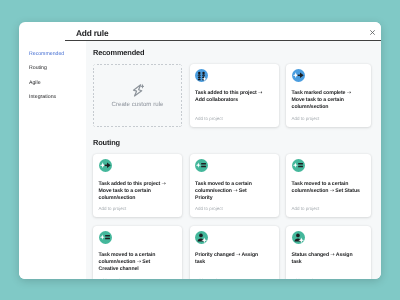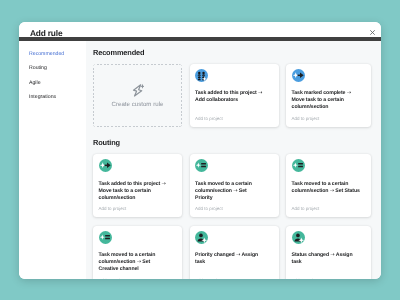--- a/index.html
+++ b/index.html
@@ -10,21 +10,21 @@
     font-family:"Liberation Sans", sans-serif;
     -webkit-font-smoothing:antialiased;
     text-rendering:geometricPrecision;
   }
   .modal {
     position:absolute; left:19px; top:22px; width:362px; height:257px;
     background:#fff; border-radius:6px; overflow:hidden;
     box-shadow:0 2px 9px rgba(0,0,0,.17);
     display:flex; flex-direction:column;
   }
-  .hdr { height:19px; flex:0 0 19px; border-bottom:4px solid #404040; position:relative; background:#fff;}
+  .hdr { height:19px; flex:0 0 19px; border-bottom:1px solid #404040; position:relative; background:#fff;margin-left:46px;}
   .hdr-title { position:absolute; left:11px; top:6.3px; font-size:8.4px; font-weight:bold; color:#1e1f21; letter-spacing:-0.2px;}
   .close { position:absolute; right:6.0px; top:7.5px; width:5px; height:5px; line-height:0;}
   .body { flex:1; display:flex; min-height:0; }
   .side { width:67px; flex:0 0 67px; background:#fff; padding-top:5.5px; }
   .side-item { font-size:5.2px; color:#1e1f21; padding-left:10px; height:14.5px; line-height:14.5px; white-space:nowrap;}
   .side-item.active { color:#3f6ad1; }
   .content { flex:1; background:#f6f8f9; overflow-y:auto; position:relative; padding:6.5px 9px 0 7px;}
   .sec { margin-bottom:11px;}
   .sec-title { font-size:7.4px; font-weight:bold; color:#1e1f21; margin:0 0 7px 0; line-height:9px; letter-spacing:-0.15px;}
   .grid { display:grid; grid-template-columns:89px 89px 85px; gap:8.5px 7.5px; }

